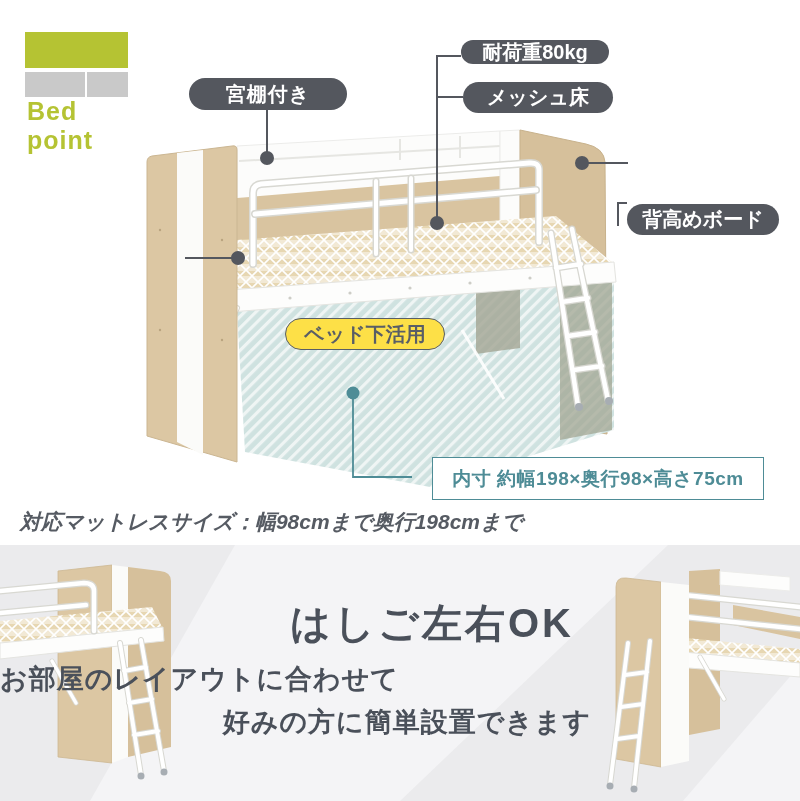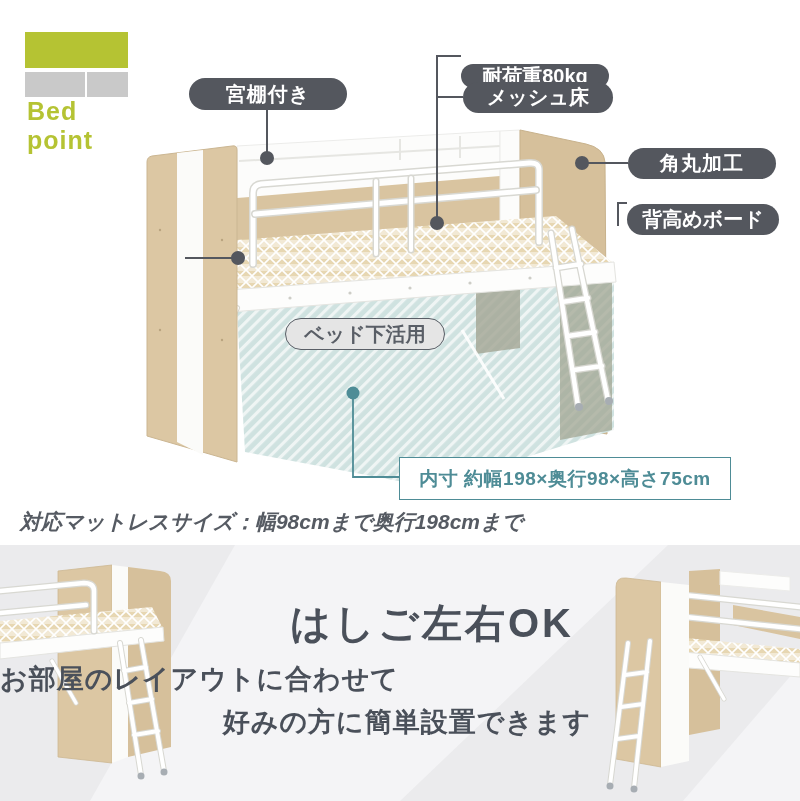--- a/index.html
+++ b/index.html
@@ -13,31 +13,31 @@
   .logo-gray-l{left:25px;top:72px;width:60px;height:25px;background:#c9c9c9;}
   .logo-gray-r{left:87px;top:72px;width:41px;height:25px;background:#c9c9c9;}
   .logo-text{left:27px;top:97px;width:120px;height:26px;color:#b5c333;
              font-size:25px;font-weight:600;letter-spacing:1px;}
 
   
   .pill{display:flex;align-items:center;justify-content:center;
         background:#54575e;color:#fff;border-radius:17px;
         font-size:20px;font-weight:bold;letter-spacing:1px;z-index:5;}
   .pill-shelf   {left:189px;top:78px; width:158px;height:32px;font-family:Liberation Mono, monospace;}
-  .pill-load    {left:461px;top:40px; width:148px;height:24px;letter-spacing:0;margin-top:24px;}
+  .pill-load    {left:461px;top:40px; width:148px;height:24px;letter-spacing:0;}
   .pill-mesh    {left:463px;top:82px; width:150px;height:31px;letter-spacing:0;}
   .pill-rounded {left:628px;top:148px;width:148px;height:31px;}
   .pill-tall    {left:627px;top:204px;width:152px;height:31px;letter-spacing:0;}
   .pill-middle  {left:28px; top:244px;width:157px;height:30px;letter-spacing:0;}
   .pill-white{display:flex;align-items:center;justify-content:center;
         left:285px;top:318px;width:158px;height:30px;z-index:5;
-        background:#e5e5e5;border:1.5px solid #595e66;border-radius:17px;
+        background:#fde047;border:1.5px solid #595e66;border-radius:17px;
         color:#595e66;font-size:20px;font-weight:bold;}
   .dim-box{display:flex;align-items:center;justify-content:center;
-        left:399px;top:457px;width:330px;height:41px;z-index:5;
+        left:432px;top:457px;width:330px;height:41px;z-index:5;
         background:#fff;border:1.5px solid #4e8c96;color:#4e8c96;
         font-size:19px;font-weight:bold;letter-spacing:0.5px;}
   .mattress-note{left:20px;top:508px;width:520px;height:28px;color:#565b63;
         font-size:21px;font-weight:bold;font-style:italic;}
 
   
   .bottom-panel{left:0;top:545px;width:800px;height:256px;background:#ebebed;}
   .bp-heading{left:0;top:596px;width:788px;text-align:center;color:#4a505a;
         font-size:40px;font-weight:bold;letter-spacing:3px;z-index:5;padding-left:38px;}
   .bp-line1{left:0;top:661px;width:800px;color:#4a505a;
@@ -141,21 +141,20 @@
   </svg>
 
   <div class="abs logo-green"></div>
   <div class="abs logo-gray-l"></div>
   <div class="abs logo-gray-r"></div>
   <div class="abs logo-text">Bed point</div>
 
   <div class="abs pill pill-shelf">宮棚付き</div>
   <div class="abs pill pill-load">耐荷重80kg</div>
   <div class="abs pill pill-mesh">メッシュ床</div>
-  <div class="abs pill pill-rounded">角丸加工</div>
   <div class="abs pill pill-tall">背高めボード</div>
   <div class="abs pill-white">ベッド下活用</div>
   <div class="abs dim-box">内寸 約幅198×奥行98×高さ75cm</div>
 
   <div class="abs mattress-note">対応マットレスサイズ：幅98cmまで奥行198cmまで</div>
 
   <div class="abs bottom-panel">
     <svg class="abs" style="left:0;top:0" width="800" height="256" viewBox="0 0 256 256" preserveAspectRatio="none" display="none"></svg>
     <svg class="abs" style="left:0;top:0" width="800" height="256" viewBox="0 0 800 256">
       <defs>

